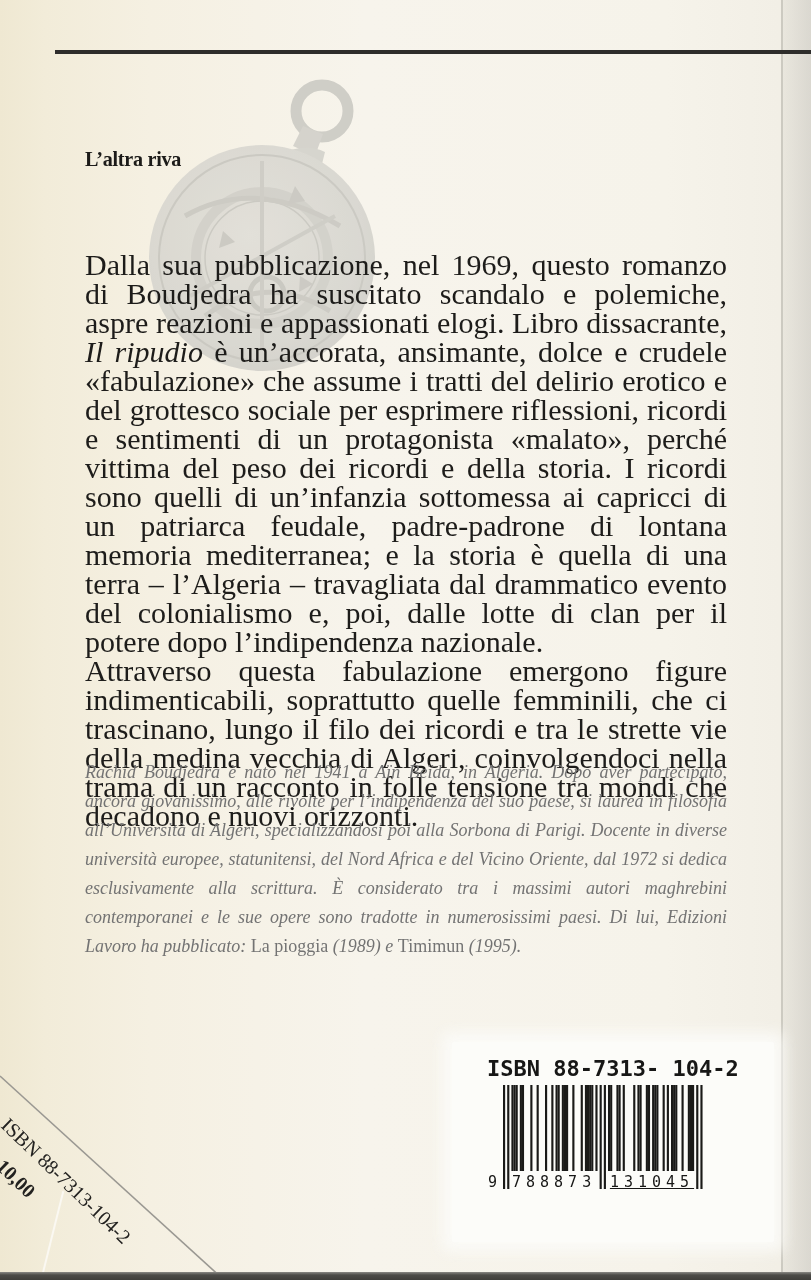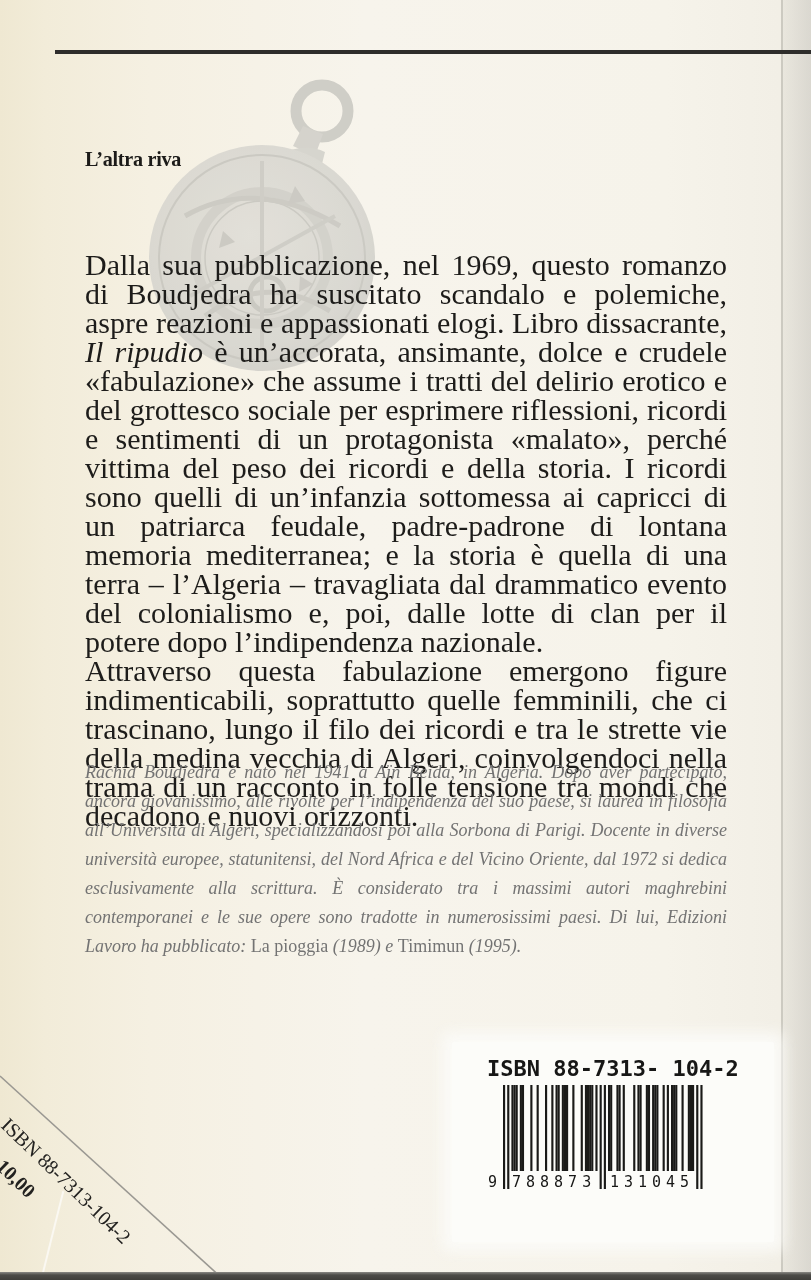--- a/index.html
+++ b/index.html
@@ -59,21 +59,21 @@
   }
   .barcode{position:absolute;left:487px;top:1085px;width:216px;height:106px;}
   .barcode svg{position:absolute;left:0;top:0;}
   .bc-digit{
     position:absolute;top:88px;
     font-family:"DejaVu Sans Mono", monospace;font-size:15px;color:#171716;
     letter-spacing:5px;white-space:nowrap;
   }
   .bc-d0{left:1px;}
   .bc-d1{left:25px;width:88px;text-align:left;}
-  .bc-d2{left:121px;width:88px;text-align:center;}
+  .bc-d2{left:121px;width:88px;text-align:center;text-decoration:underline;}
   .corner-line{position:absolute;left:0;top:1060px;}
   .corner-text{
     position:absolute;left:16px;top:1110px;
     transform:rotate(44deg);transform-origin:0 0;
     font-size:20px;color:#232220;line-height:33px;white-space:nowrap;
   }
   .corner-price{margin-left:10px;font-weight:bold;}
   .crease-mark{
     position:absolute;left:52px;top:1190px;width:2px;height:85px;
     background:rgba(255,255,255,0.65);transform:rotate(14deg);

